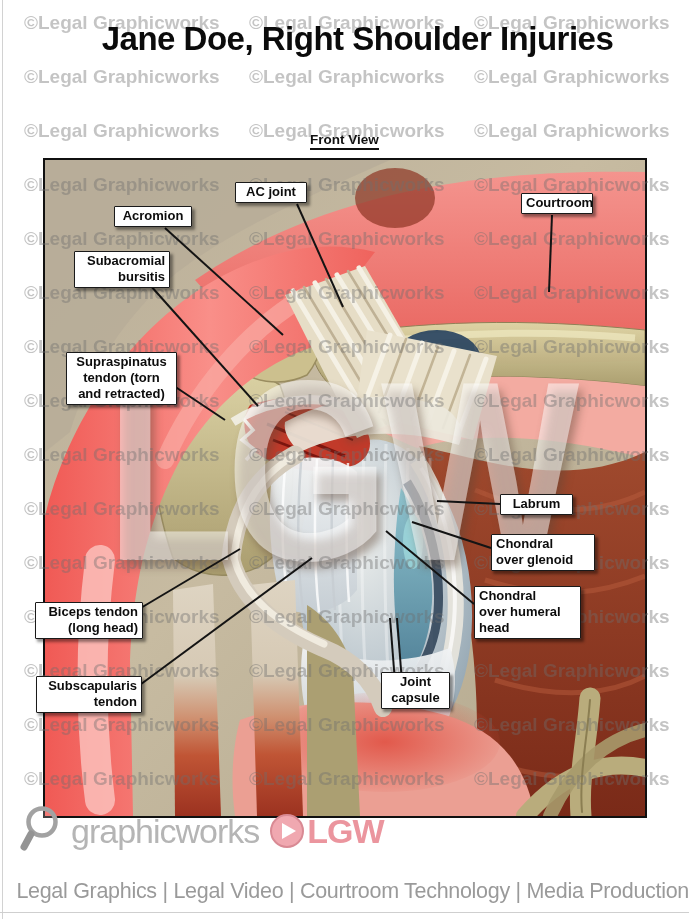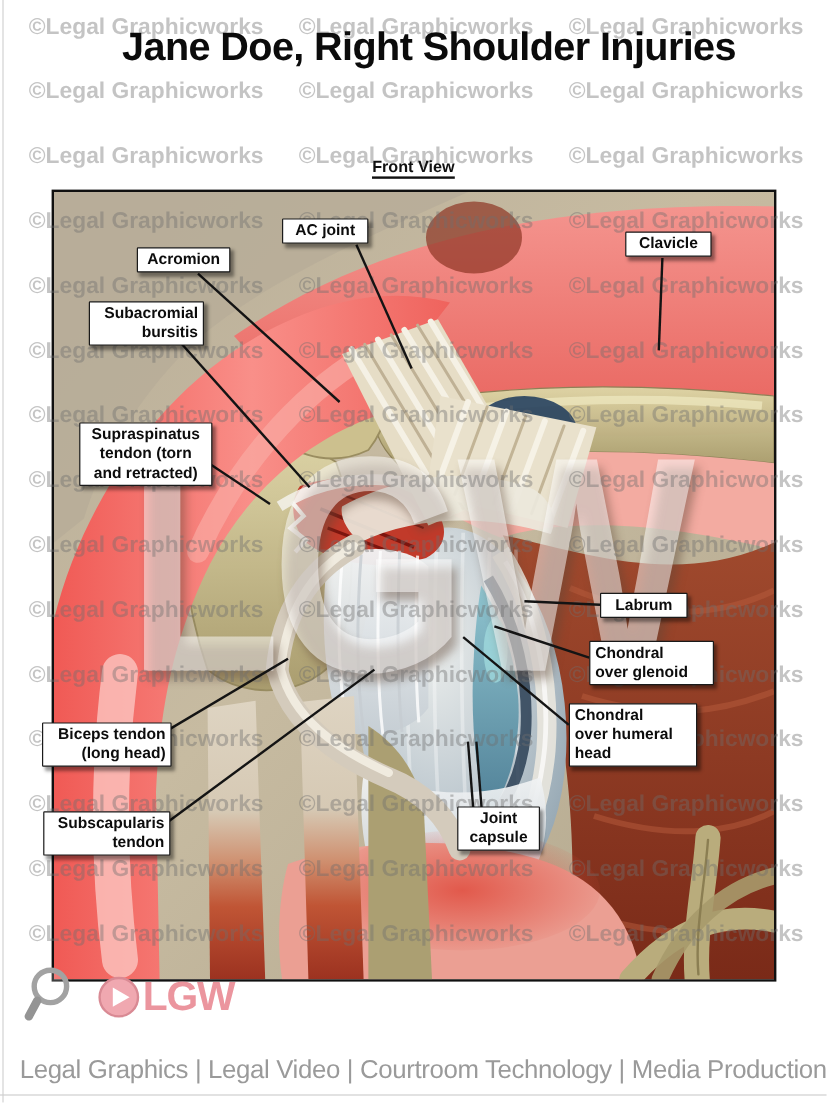--- a/index.html
+++ b/index.html
@@ -276,21 +276,21 @@
       <line x1="474" y1="604" x2="386" y2="531" stroke="#141414" stroke-width="2"></line>
       <line x1="134" y1="612" x2="240" y2="549" stroke="#141414" stroke-width="2"></line>
       <line x1="133" y1="690" x2="312" y2="558" stroke="#141414" stroke-width="2"></line>
       <line x1="397" y1="708" x2="390" y2="618" stroke="#141414" stroke-width="2"></line>
       <line x1="404" y1="708" x2="397" y2="618" stroke="#141414" stroke-width="2"></line>
     </svg>
 
   <div class="label-layer" id="label-layer">
       <div class="anat-label" style="left: 235px; top: 182px; width: 62px; text-align: center;">AC joint</div>
       <div class="anat-label" style="left: 114px; top: 206px; width: 68px; text-align: center;">Acromion</div>
-      <div class="anat-label" style="left: 521px; top: 193px; width: 62px; text-align: center;">Clavicle</div>
+      <div class="anat-label" style="left: 521px; top: 193px; width: 62px; text-align: center;">Courtroom</div>
       <div class="anat-label" style="left: 74px; top: 251px; width: 86px; text-align: right;">Subacromial
 bursitis</div>
       <div class="anat-label" style="left: 66px; top: 352px; width: 101px; text-align: center;">Supraspinatus
 tendon (torn
 and retracted)</div>
       <div class="anat-label" style="left: 500px; top: 494px; width: 63px; text-align: center;">Labrum</div>
       <div class="anat-label" style="left: 491px; top: 534px; width: 94px; text-align: left;">Chondral
 over glenoid</div>
       <div class="anat-label" style="left: 474px; top: 586px; width: 97px; text-align: left;">Chondral
 over humeral
@@ -302,20 +302,21 @@
       <div class="anat-label" style="left: 381px; top: 672px; width: 59px; text-align: center;">Joint
 capsule</div>
     </div>
 
   <div class="footer-logos">
     <svg width="46" height="52" viewBox="0 0 46 52">
       <circle cx="22" cy="17" r="13.5" fill="rgba(255,255,255,0.2)" stroke="#a2a2a2" stroke-width="4.5"></circle>
       <line x1="11" y1="29" x2="4" y2="42" stroke="#949494" stroke-width="7" stroke-linecap="round"></line>
     </svg>
     <span class="logo-gap-sm"></span>
+    <span class="brand-gray">graphicworks</span>
     <span class="logo-gap"></span>
     <svg width="40" height="40" viewBox="0 0 40 40">
       <circle cx="20" cy="20" r="16" fill="#f0a8b0" stroke="#d98a94" stroke-width="2"></circle>
       <path d="M15 12 L29 20 L15 28 Z" fill="#ffffff"></path>
     </svg>
     <span class="brand-pink">LGW</span>
     <span class="logo-gap-sm"></span>
   </div>
 
   <div class="tagline">Legal Graphics | Legal Video | Courtroom Technology | Media Production</div>

